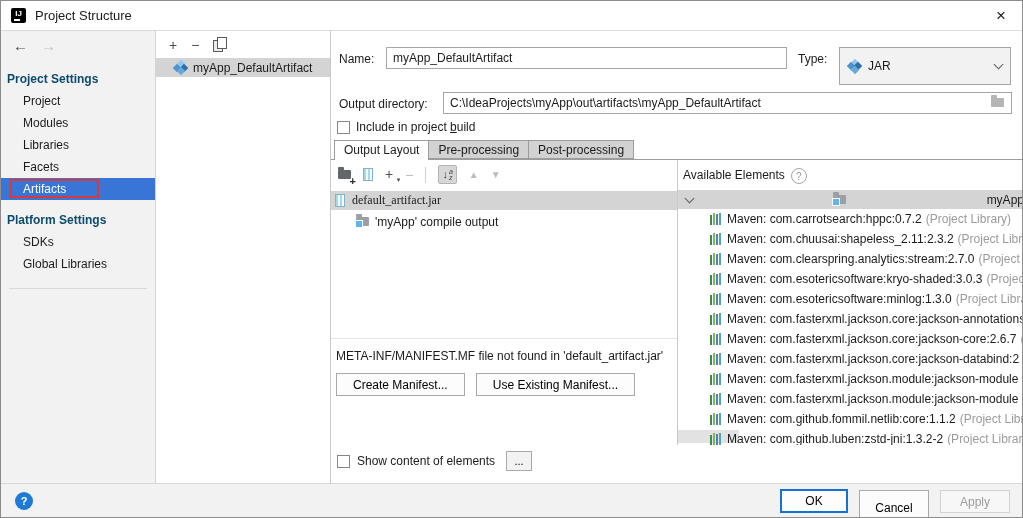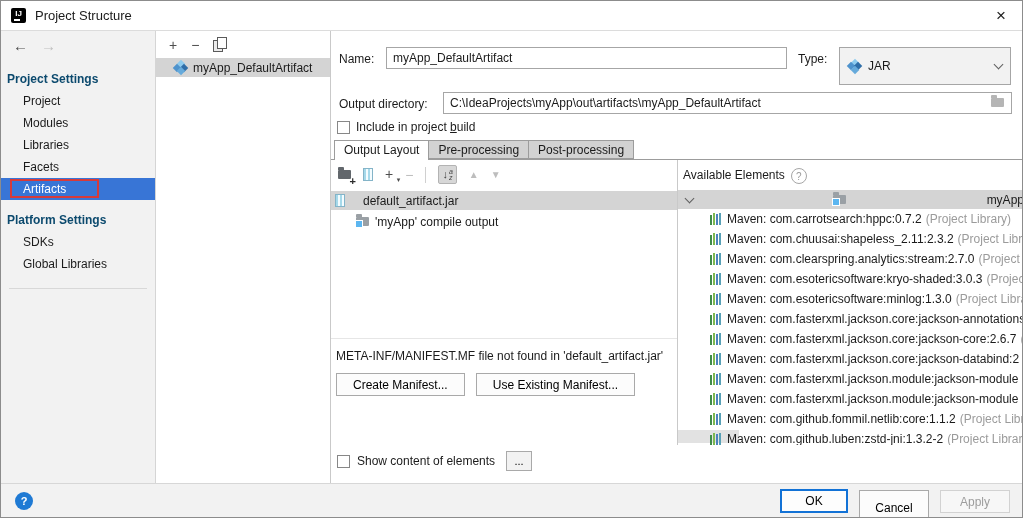--- a/index.html
+++ b/index.html
@@ -42,21 +42,21 @@
   .u{text-decoration:underline;}
 
   .tabs{position:absolute;left:3px;top:109px;display:flex;z-index:2;border-radius:10px;}
   .tab{height:19px;line-height:18px;padding:0 9px;background:#d2d2d2;border:1px solid #9c9c9c;margin-left:-1px;box-sizing:border-box;}
   .tab.active{height:20px;background:#fff;border-bottom:none;margin-left:0;}
   .tab-line{position:absolute;left:0;top:128px;width:693px;border-top:1px solid #9c9c9c;}
 
   .pane-left{position:absolute;left:0;top:129px;width:347px;height:285px;border-right:1px solid #c9c9c9;box-sizing:border-box;}
   .ol-toolbar{height:29px;display:flex;align-items:center;gap:12px;padding-left:7px;}
   .sep{width:1px;height:16px;background:#d0d0d0;}
-  .tree-row1{height:19px;background:#d4d4d4;display:flex;align-items:center;gap:18px;padding-left:4px;margin-top:2px;}
+  .tree-row1{height:19px;background:#d4d4d4;display:flex;align-items:center;gap:7px;padding-left:4px;margin-top:2px;font-family:Liberation Serif, serif;}
   .tree-row2{height:19px;display:flex;align-items:center;gap:6px;padding-left:25px;margin-top:2px;}
   .manifest{position:absolute;left:0;top:178px;width:100%;border-top:1px solid #e6e6e6;box-sizing:border-box;}
   .manifest-msg{margin:10px 0 0 5px;white-space:nowrap;}
   .manifest-btns{margin:10px 0 0 5px;display:flex;gap:11px;}
   .btn{height:23px;padding:0 16px;background:#fcfcfc;border:1px solid #a9a9a9;font-size:12px;font-family:inherit;display:inline-flex;align-items:center;justify-content:center;box-sizing:border-box;}
 
   .pane-right{position:absolute;left:347px;top:129px;width:346px;height:285px;overflow:hidden;}
   .ae-header{display:flex;align-items:flex-start;gap:6px;padding:8px 0 0 5px;height:16px;}
   .qcircle{width:14px;height:14px;border:1px solid #a6a6a6;border-radius:50%;color:#9a9a9a;font-size:10px;display:inline-flex;align-items:center;justify-content:center;flex-shrink:0;}
   .ae-root{margin-top:6px;height:19px;background:#d4d4d4;display:flex;align-items:center;padding-left:8px;gap:8px;position:relative;z-index:1;justify-content:space-between;}

